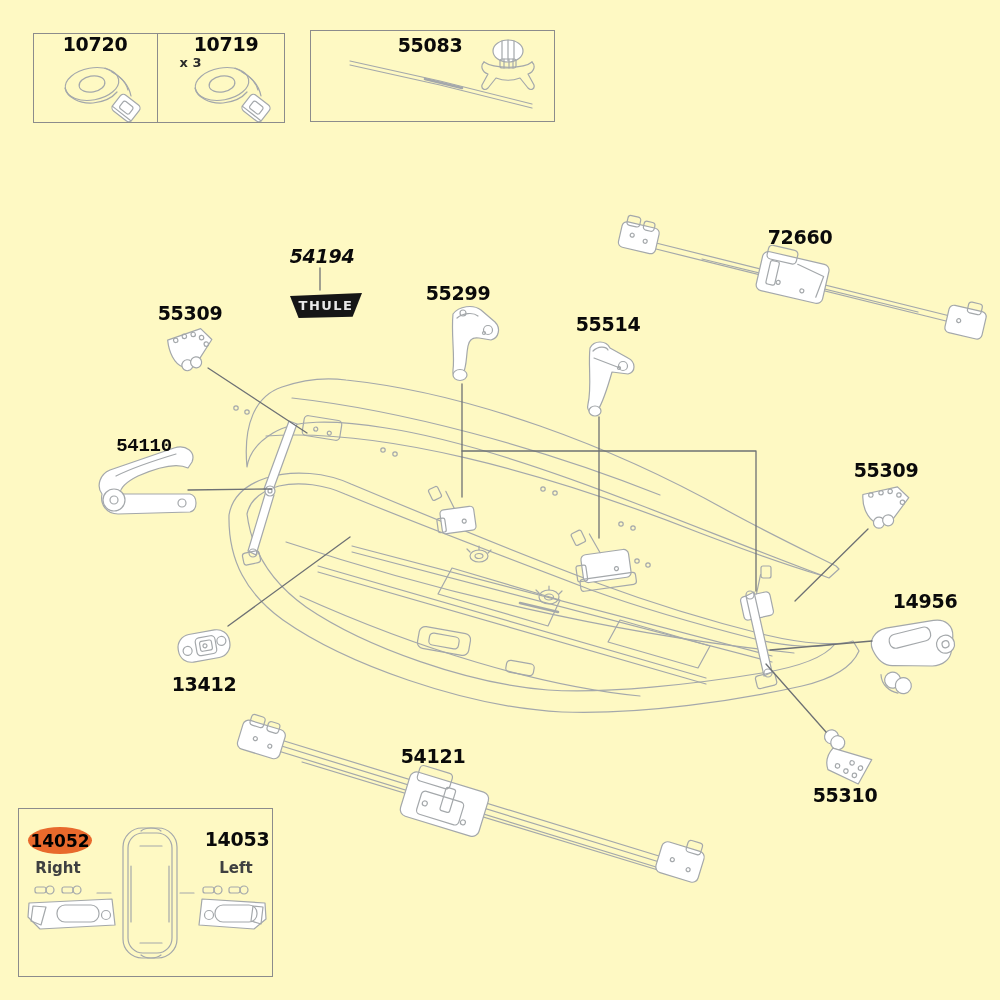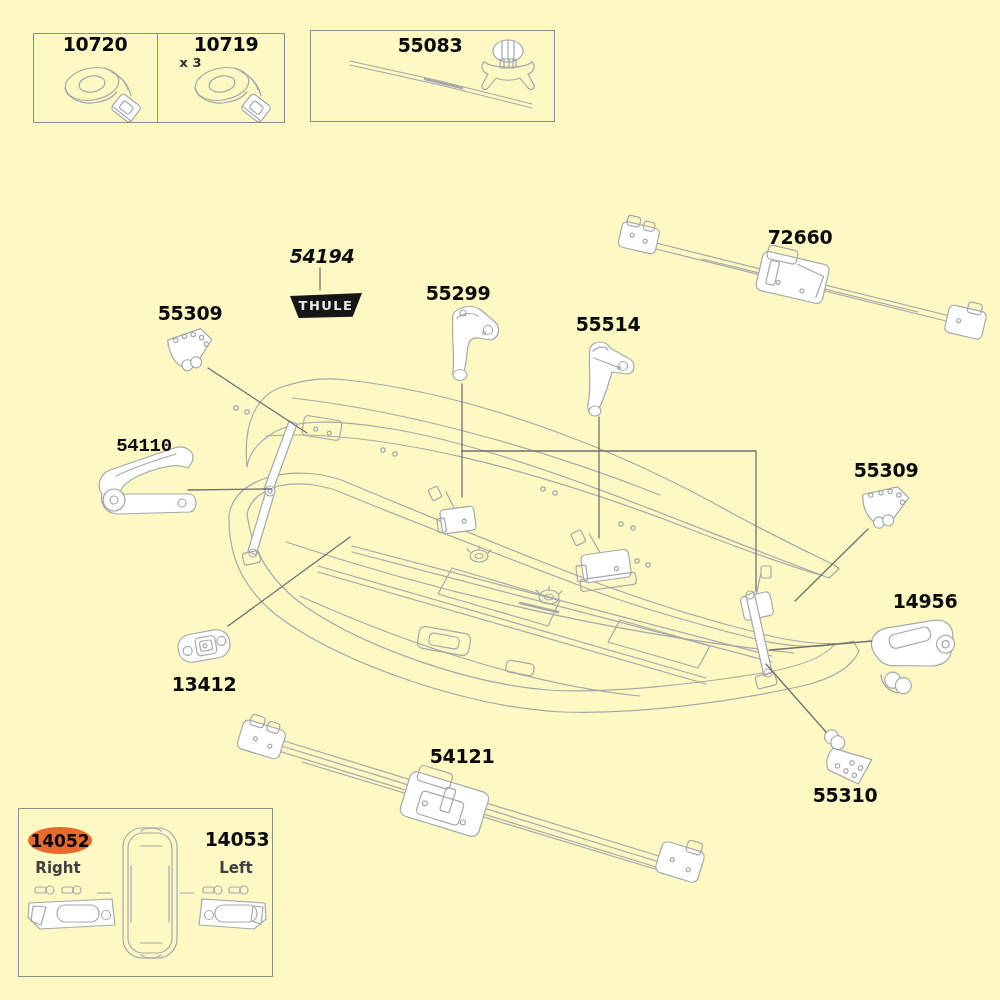--- a/index.html
+++ b/index.html
@@ -357,21 +357,21 @@
 
   <div class="plabel" style="left:800px;top:237px;">72660</div>
   <div class="plabel" style="left:322px;top:256px;font-style:italic;">54194</div>
   <div class="plabel" style="left:448px;top:293px;margin-left:10px;">55299</div>
   <div class="plabel" style="left:190px;top:313px;">55309</div>
   <div class="plabel" style="left:608px;top:324px;">55514</div>
   <div class="plabel" style="left:144px;top:446px;font-family:Liberation Mono, monospace;">54110</div>
   <div class="plabel" style="left:886px;top:470px;">55309</div>
   <div class="plabel" style="left:925px;top:601px;">14956</div>
   <div class="plabel" style="left:204px;top:684px;">13412</div>
-  <div class="plabel" style="left:462px;top:756px;text-align:center;">54121</div>
+  <div class="plabel" style="left:433px;top:756px;text-align:center;">54121</div>
   <div class="plabel" style="left:845px;top:795px;">55310</div>
 
   <div class="thule-badge">
     <span>THULE</span>
   </div>
 
   <div class="hl-ellipse">
     <span>14052</span>
   </div>
   <div class="sidelabel" style="left:58px;top:868px;">Right</div>

